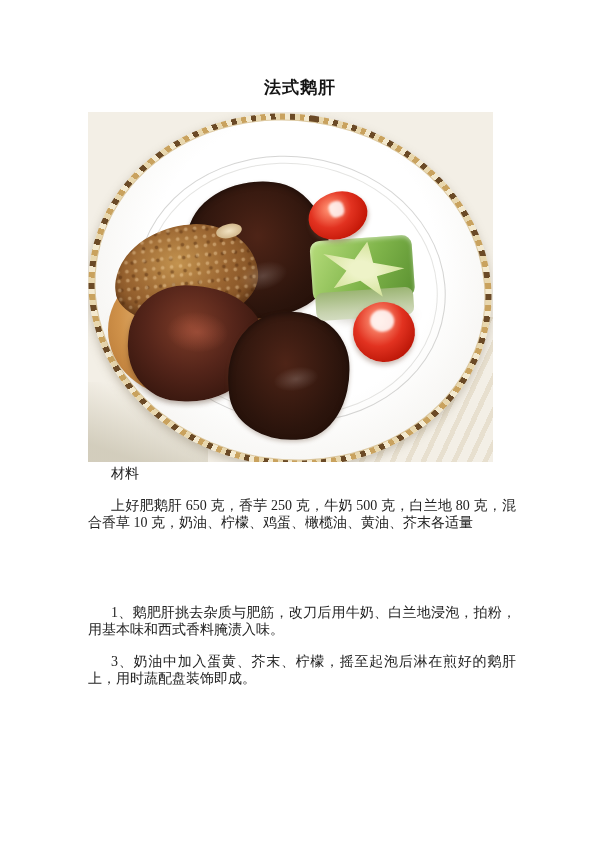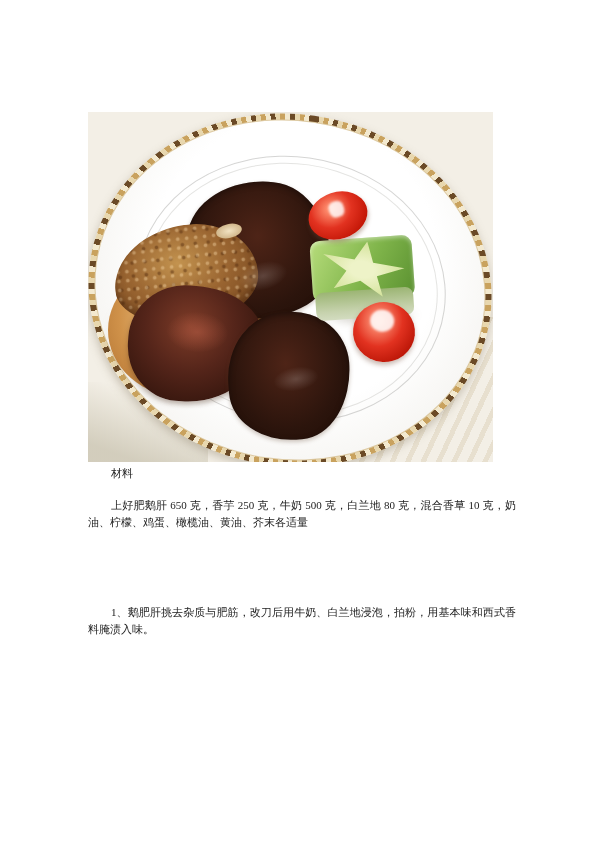--- a/index.html
+++ b/index.html
@@ -2,21 +2,21 @@
 <html><head>
 <meta charset="utf-8">
 <style>
   html,body{margin:0;padding:0;background:#ffffff;}
   .page{position:relative;width:600px;height:850px;background:#ffffff;overflow:hidden;
         font-family:"Liberation Serif","DejaVu Serif",serif;color:#1d1d1d;}
 
   
   .doc-title{position:absolute;top:76px;left:0;width:600px;text-align:center;
              font-size:17px;font-weight:bold;letter-spacing:1px;color:#151515;margin:0;}
-  .para{position:absolute;left:88px;width:428px;font-size:11px;line-height:17px;
+  .para{position:absolute;left:88px;width:428px;font-size:14px;line-height:17px;
         margin:0;text-align:justify;color:#222;}
   .indent{text-indent:23px;}
   .p-materials{top:465px;}
   .p-ingredients{top:497px;}
   .p-method{top:545px;}
   .p-step1{top:574px;margin-top:30px;}
   .p-step2{top:619px;}
   .p-step3{top:653px;}
 
   
@@ -96,20 +96,21 @@
     background:radial-gradient(ellipse at 40% 32%,#ff9a7d 6%,var(--tomato-red,#e23220) 45%,#b81405 80%,#840b01 100%);
     box-shadow:0 3px 5px rgba(120,80,60,.4);}
   .tomato-bottom::after{content:"";position:absolute;left:26%;top:14%;width:38%;height:36%;
     border-radius:50%;background:rgba(255,255,255,.85);filter:blur(1.2px);}
 </style>
 </head>
 <body style="--photo-bg: #f3efe6; --plate-white: #ffffff; --rim-gold: #c9a25e; --rim-dark: #6b4a26; --sauce-dark: #2b140c; --sauce-mid: #55251a; --foie-brown: #9a6531; --toast-tan: #d0924a; --tomato-red: #e23220; --jelly-green: #7fb44a; --starfruit: #d9e6a4;">
 
 <div class="page">
 
+  <h1 class="doc-title">法式鹅肝</h1>
 
   <figure class="photo" style="margin:0">
     <div class="table-stripes"></div>
     <div class="table-corner-left"></div>
 
     <div class="plate">
       <div class="plate-rim"></div>
       <div class="plate-face"></div>
       <div class="plate-ring-outer"></div>
       <div class="plate-ring-inner"></div>
@@ -140,14 +141,15 @@
   </figure>
 
   <p class="para indent p-materials">材料</p>
 
   <p class="para indent p-ingredients">上好肥鹅肝 650 克，香芋 250 克，牛奶 500 克，白兰地 80 克，混合香草 10 克，奶油、柠檬、鸡蛋、橄榄油、黄油、芥末各适量</p>
 
 
   <p class="para indent p-step1">1、鹅肥肝挑去杂质与肥筋，改刀后用牛奶、白兰地浸泡，拍粉，用基本味和西式香料腌渍入味。</p>
 
 
+  <p class="para indent p-step3">3、奶油中加入蛋黄、芥末、柠檬，摇至起泡后淋在煎好的鹅肝上，用时蔬配盘装饰即成。</p>
 
 </div>
 
 </body></html>

